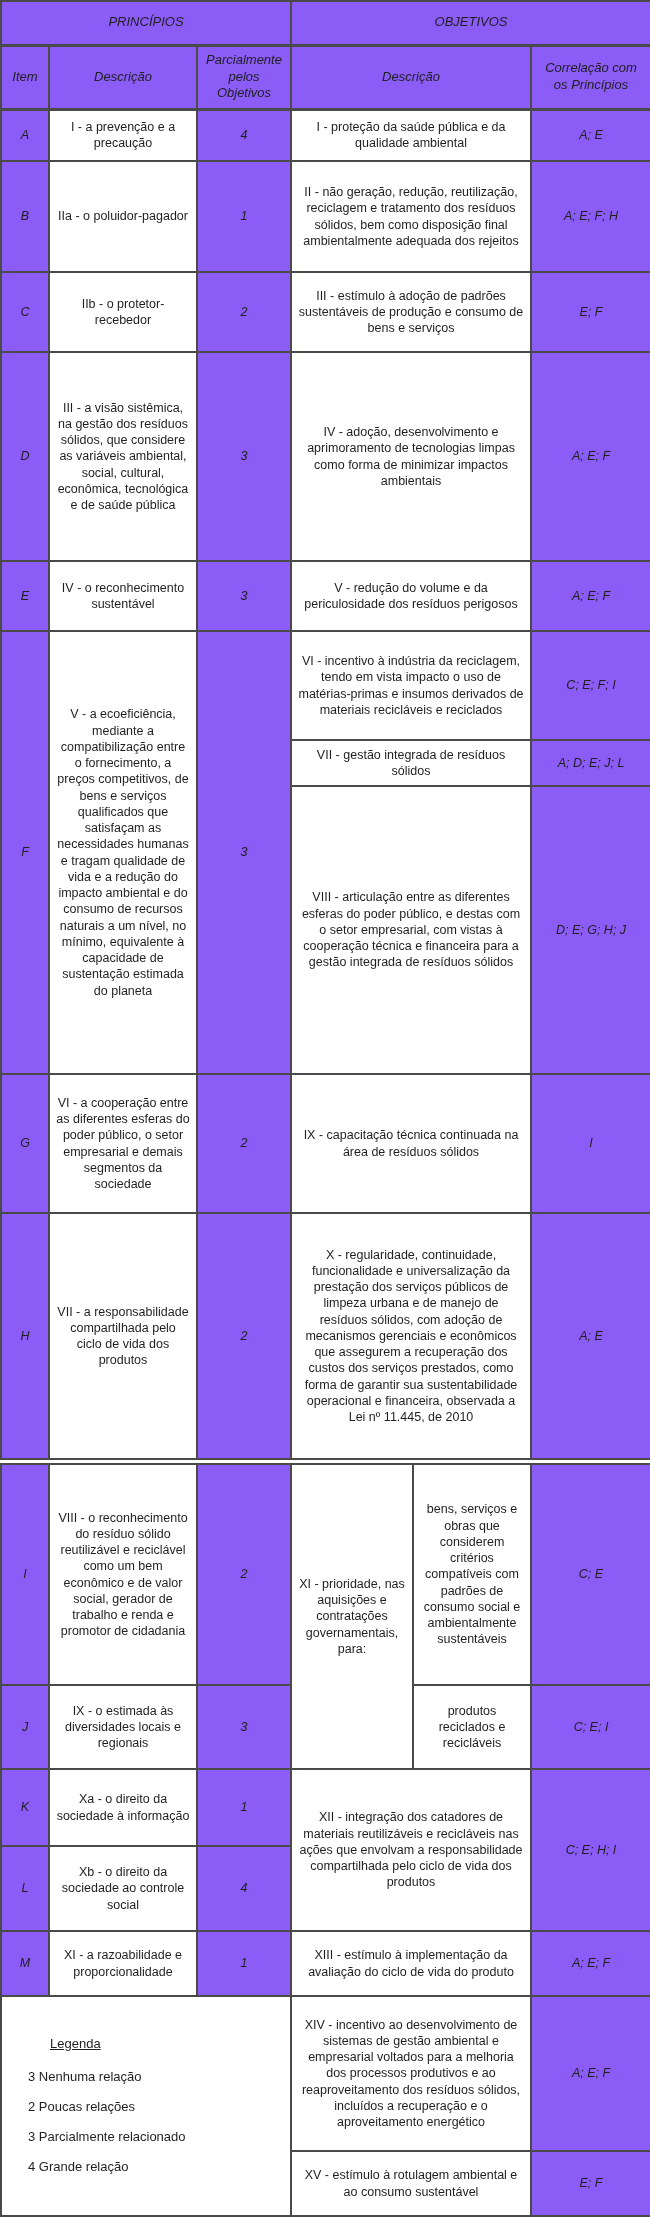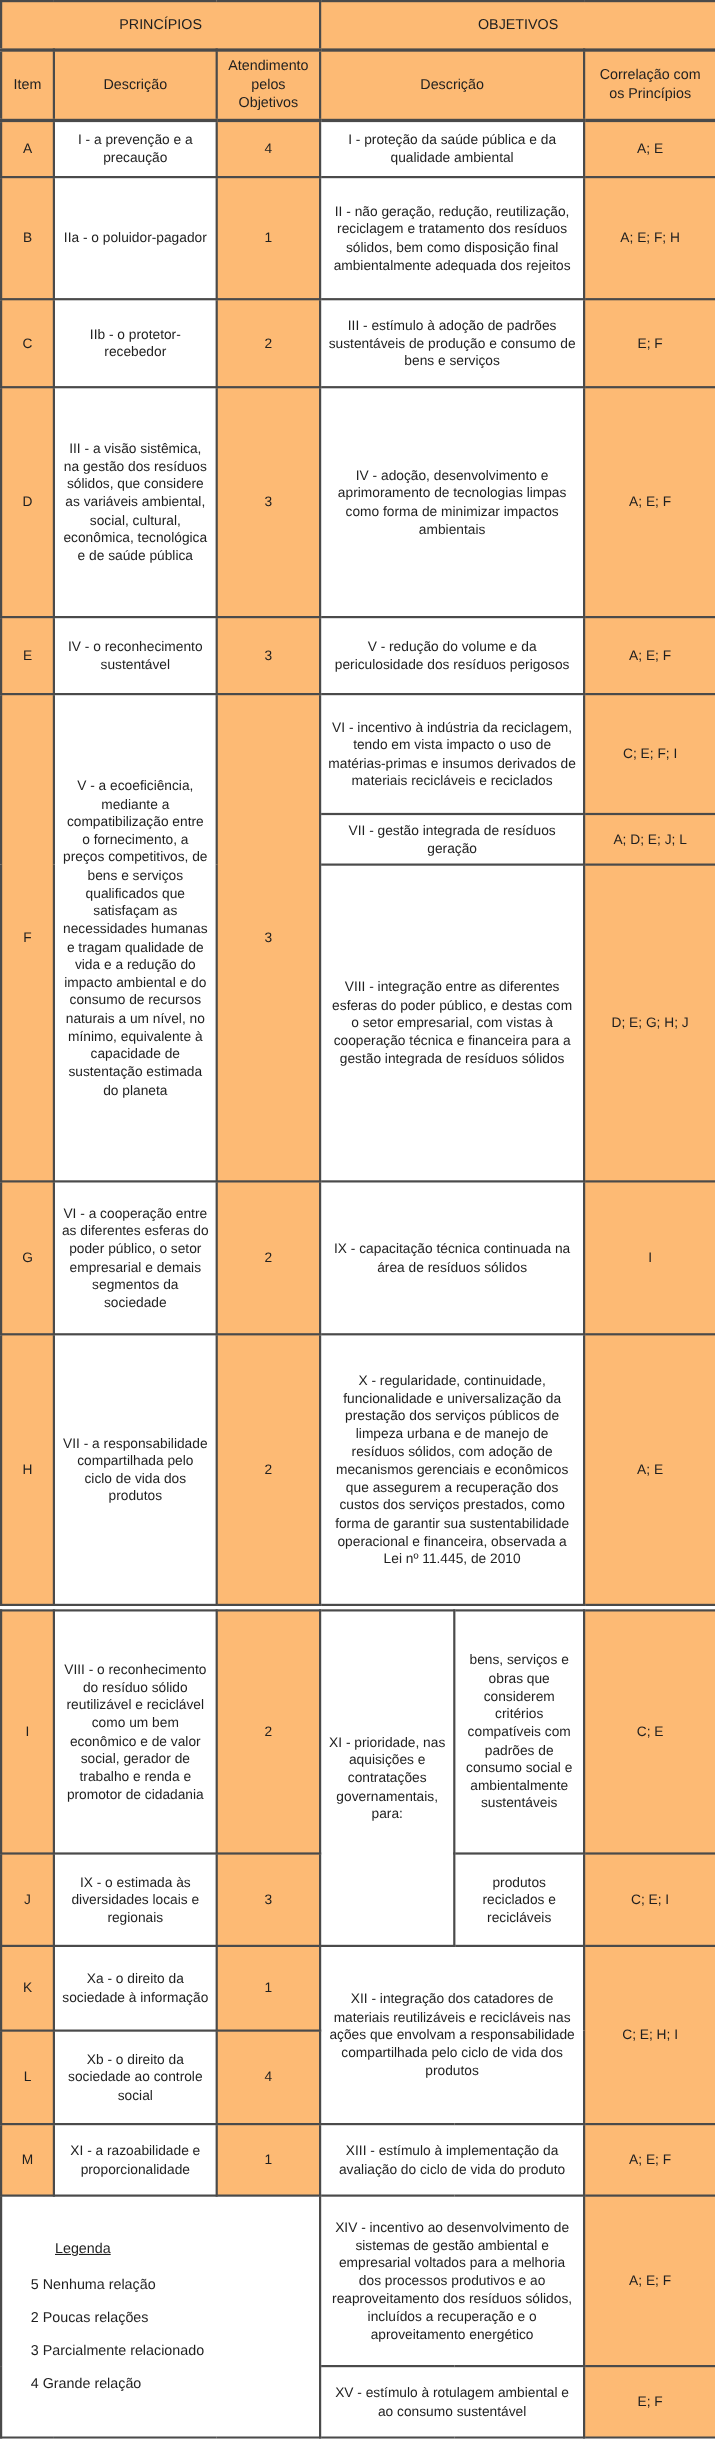--- a/index.html
+++ b/index.html
@@ -21,21 +21,21 @@
     text-align:center;
     vertical-align:middle;
     padding:3px 6px;
     font-size:12.5px;
     line-height:1.3;
     font-weight:normal;
     word-wrap:break-word;
   }
   th { font-size:13px; }
   thead th { border-bottom-width:3px; }
-  .g { background:#fdba74; }
+  .g { background:#8b5cf6;font-style:italic; }
   .legend-cell {
     text-align:left;
     vertical-align:middle;
     padding:10px 0 10px 26px;
     font-size:13px;
   }
   .legend-title {
     display:inline-block;
     margin:0 0 16px 22px;
     text-decoration:underline;
@@ -55,21 +55,21 @@
       <col style="width:120px">
   </colgroup>
   <thead>
     <tr style="height:44px">
       <th colspan="3" class="g">PRINCÍPIOS</th>
       <th colspan="2" class="g">OBJETIVOS</th>
     </tr>
     <tr style="height:64px">
       <th class="g">Item</th>
       <th class="g">Descrição</th>
-      <th class="g">Atendimento pelos Objetivos</th>
+      <th class="g">Parcialmente pelos Objetivos</th>
       <th class="g">Descrição</th>
       <th class="g">Correlação com os Princípios</th>
     </tr>
   </thead>
   <tbody>
     <tr style="height:52px">
       <td class="g">A</td>
       <td>I - a prevenção e a precaução</td>
       <td class="g">4</td>
       <td>I - proteção da saúde pública e da qualidade ambiental</td>
@@ -104,25 +104,25 @@
       <td class="g">A; E; F</td>
     </tr>
     <tr style="height:109px">
       <td class="g" rowspan="3">F</td>
       <td rowspan="3">V - a ecoeficiência, mediante a compatibilização entre o fornecimento, a preços competitivos, de bens e serviços qualificados que satisfaçam as necessidades humanas e tragam qualidade de vida e a redução do impacto ambiental e do consumo de recursos naturais a um nível, no mínimo, equivalente à capacidade de sustentação estimada do planeta</td>
       <td class="g" rowspan="3">3</td>
       <td>VI - incentivo à indústria da reciclagem, tendo em vista impacto o uso de matérias-primas e insumos derivados de materiais recicláveis e reciclados</td>
       <td class="g">C; E; F; I</td>
     </tr>
     <tr style="height:46px">
-      <td>VII - gestão integrada de resíduos geração</td>
+      <td>VII - gestão integrada de resíduos sólidos</td>
       <td class="g">A; D; E; J; L</td>
     </tr>
     <tr style="height:288px">
-      <td>VIII - integração entre as diferentes esferas do poder público, e destas com o setor empresarial, com vistas à cooperação técnica e financeira para a gestão integrada de resíduos sólidos</td>
+      <td>VIII - articulação entre as diferentes esferas do poder público, e destas com o setor empresarial, com vistas à cooperação técnica e financeira para a gestão integrada de resíduos sólidos</td>
       <td class="g">D; E; G; H; J</td>
     </tr>
     <tr style="height:139px">
       <td class="g">G</td>
       <td>VI - a cooperação entre as diferentes esferas do poder público, o setor empresarial e demais segmentos da sociedade</td>
       <td class="g">2</td>
       <td>IX - capacitação técnica continuada na área de resíduos sólidos</td>
       <td class="g">I</td>
     </tr>
     <tr style="height:246px">
@@ -175,21 +175,21 @@
     <tr style="height:65px">
       <td class="g">M</td>
       <td>XI - a razoabilidade e proporcionalidade</td>
       <td class="g">1</td>
       <td colspan="2">XIII - estímulo à implementação da avaliação do ciclo de vida do produto</td>
       <td class="g">A; E; F</td>
     </tr>
     <tr style="height:155px">
       <td colspan="3" rowspan="2" class="legend-cell">
         <div class="legend-title">Legenda</div>
-        <div class="legend-item">5 Nenhuma relação</div>
+        <div class="legend-item">3 Nenhuma relação</div>
         <div class="legend-item">2 Poucas relações</div>
         <div class="legend-item">3 Parcialmente relacionado</div>
         <div class="legend-item">4 Grande relação</div>
       </td>
       <td colspan="2">XIV - incentivo ao desenvolvimento de sistemas de gestão ambiental e empresarial voltados para a melhoria dos processos produtivos e ao reaproveitamento dos resíduos sólidos, incluídos a recuperação e o aproveitamento energético</td>
       <td class="g">A; E; F</td>
     </tr>
     <tr style="height:65px">
       <td colspan="2">XV - estímulo à rotulagem ambiental e ao consumo sustentável</td>
       <td class="g">E; F</td>

